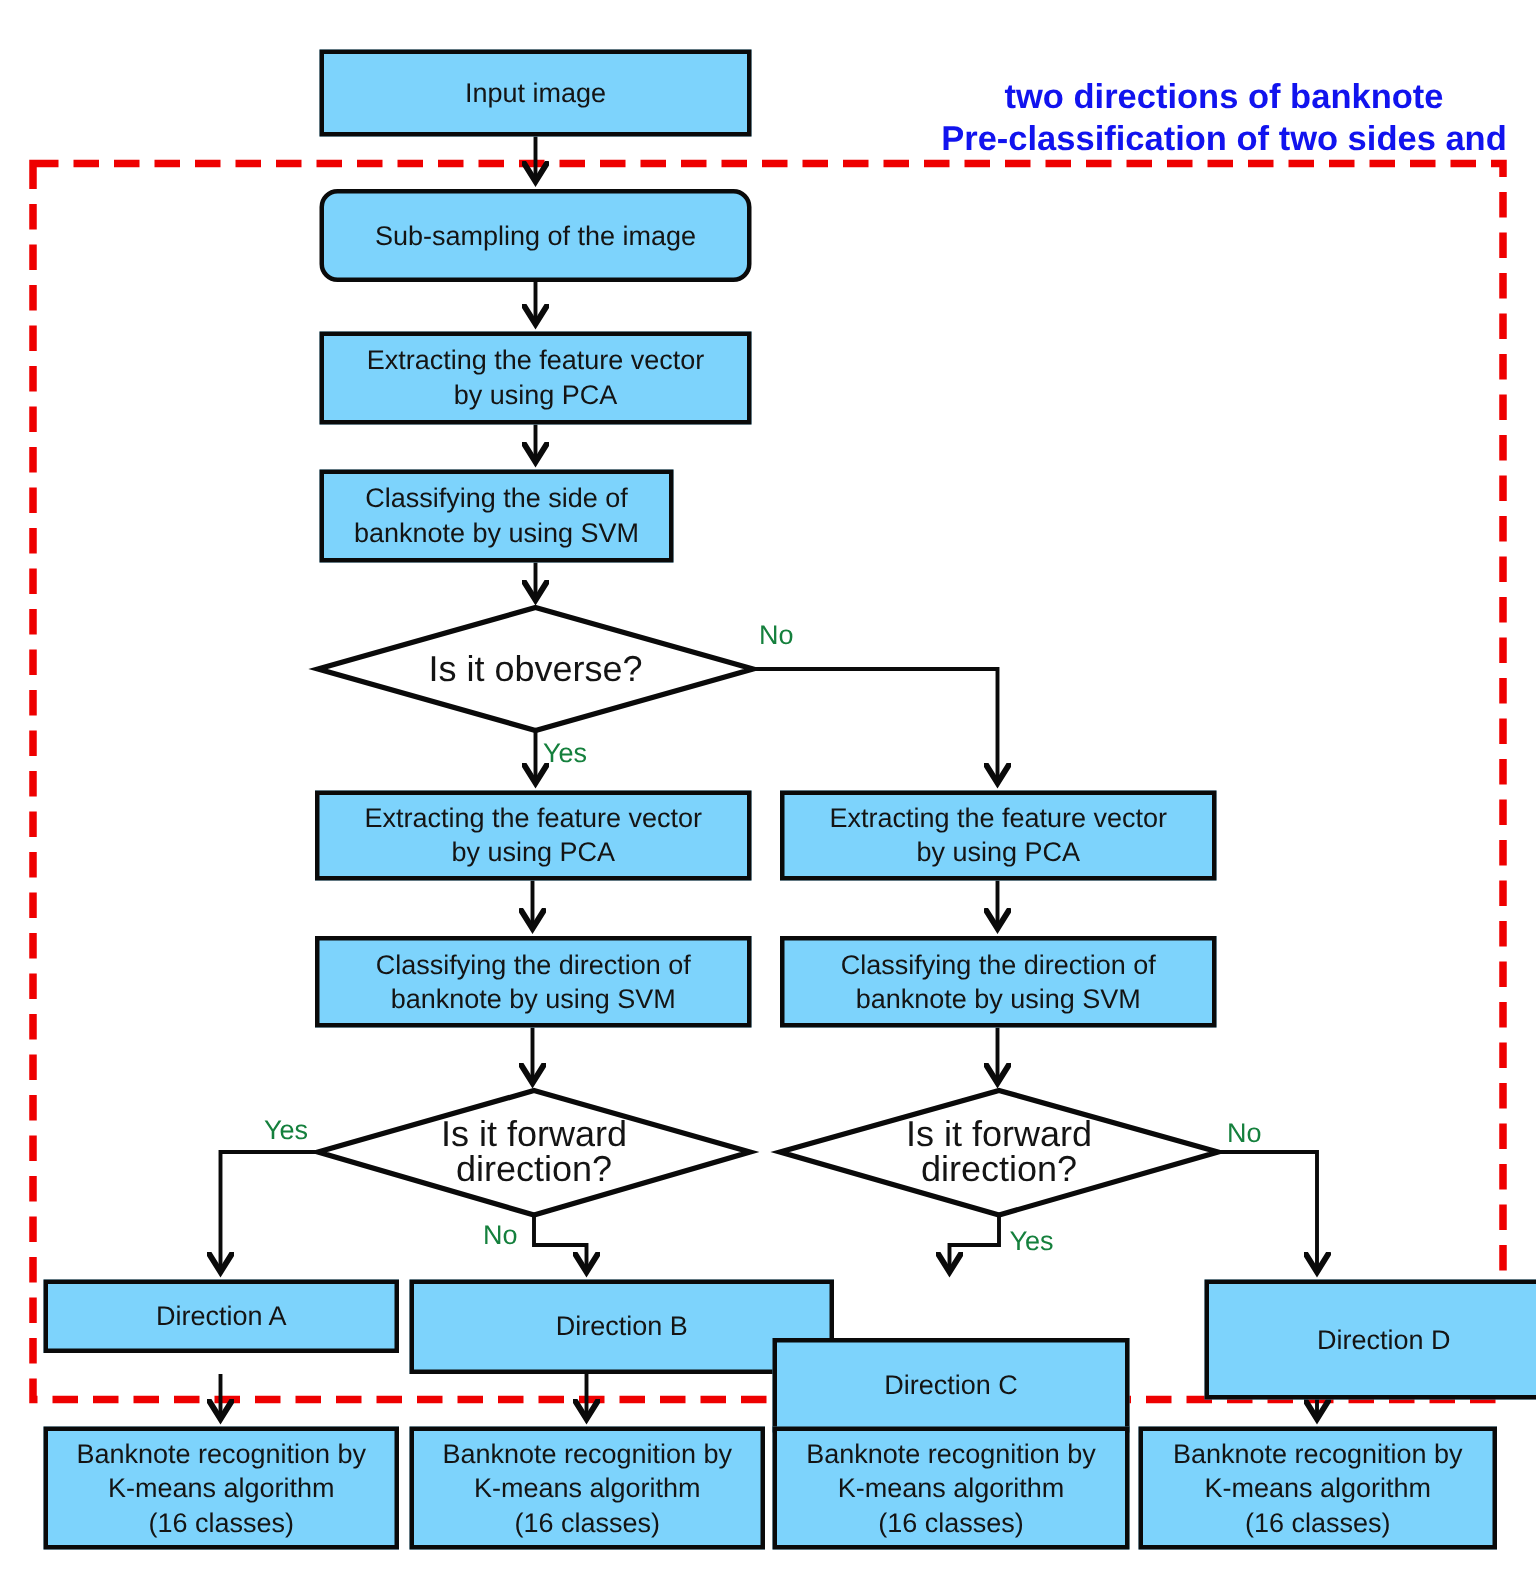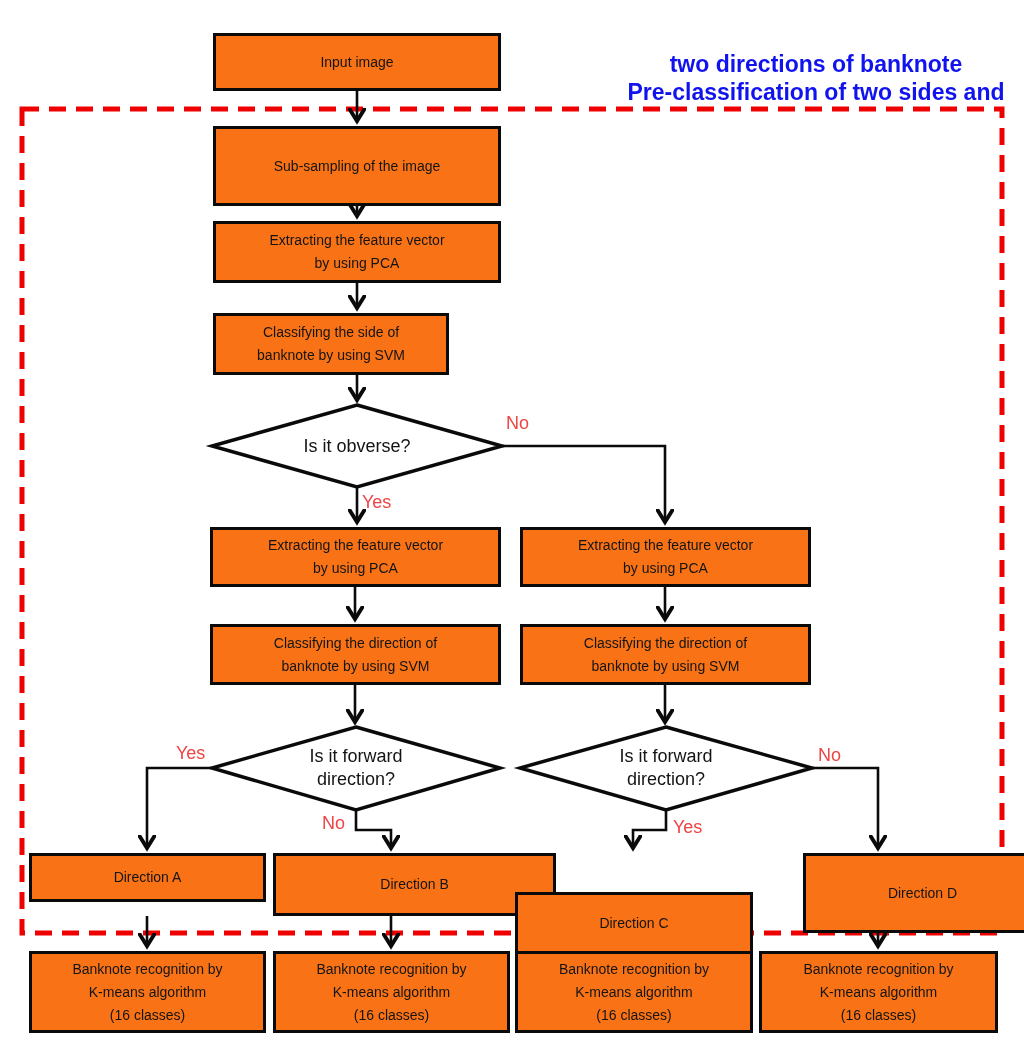--- a/index.html
+++ b/index.html
@@ -16,63 +16,63 @@
     overflow: hidden;
   }
   #connector-layer {
     position: absolute;
     left: 0; top: 0;
     width: 1024px; height: 1059px;
   }
   .node {
     position: absolute;
     box-sizing: border-box;
-    background: #f97316;
+    background: #7dd3fc;
     border: 3px solid #0a0a0a;
     display: flex;
     align-items: center;
     justify-content: center;
     text-align: center;
-    font-size: 14px;
+    font-size: 18px;
     line-height: 23px;
     color: #141414;
     white-space: pre-line;
   }
   .diamond-label {
     position: absolute;
     display: flex;
     align-items: center;
     justify-content: center;
     text-align: center;
-    font-size: 18px;
+    font-size: 24px;
     line-height: 23px;
     color: #141414;
     white-space: pre-line;
     pointer-events: none;
   }
   .edge-label {
     position: absolute;
     font-size: 18px;
-    color: #ef4444;
+    color: #15803d;
     background: transparent;
   }
   #page-title {
     position: absolute;
     left: 612px; top: 50px;
     width: 408px;
     text-align: center;
     font-size: 23px;
     line-height: 28px;
     font-weight: bold;
     color: #1113ee;
   }
 
   
   #n-input          { left: 213px; top: 33px;  width: 288px; height: 58px; }
-  #n-subsample      { left: 213px; top: 126px; width: 288px; height: 80px; }
+  #n-subsample      { left: 213px; top: 126px; width: 288px; height: 62px; border-radius: 12px; }
   #n-extract-top    { left: 213px; top: 221px; width: 288px; height: 62px; }
   #n-classify-side  { left: 213px; top: 313px; width: 236px; height: 62px; }
   #n-extract-left   { left: 210px; top: 527px; width: 291px; height: 60px; }
   #n-extract-right  { left: 520px; top: 527px; width: 291px; height: 60px; }
   #n-classdir-left  { left: 210px; top: 624px; width: 291px; height: 61px; }
   #n-classdir-right { left: 520px; top: 624px; width: 291px; height: 61px; }
   #n-dir-a          { left: 29px;  top: 853px; width: 237px; height: 49px; }
   #n-dir-b          { left: 273px; top: 853px; width: 283px; height: 63px; }
   #n-dir-c          { left: 515px; top: 853px; width: 238px; height: 63px; margin-top: 39px; }
   #n-dir-d          { left: 759px; top: 853px; width: 239px; height: 80px; margin-left: 44px; }

